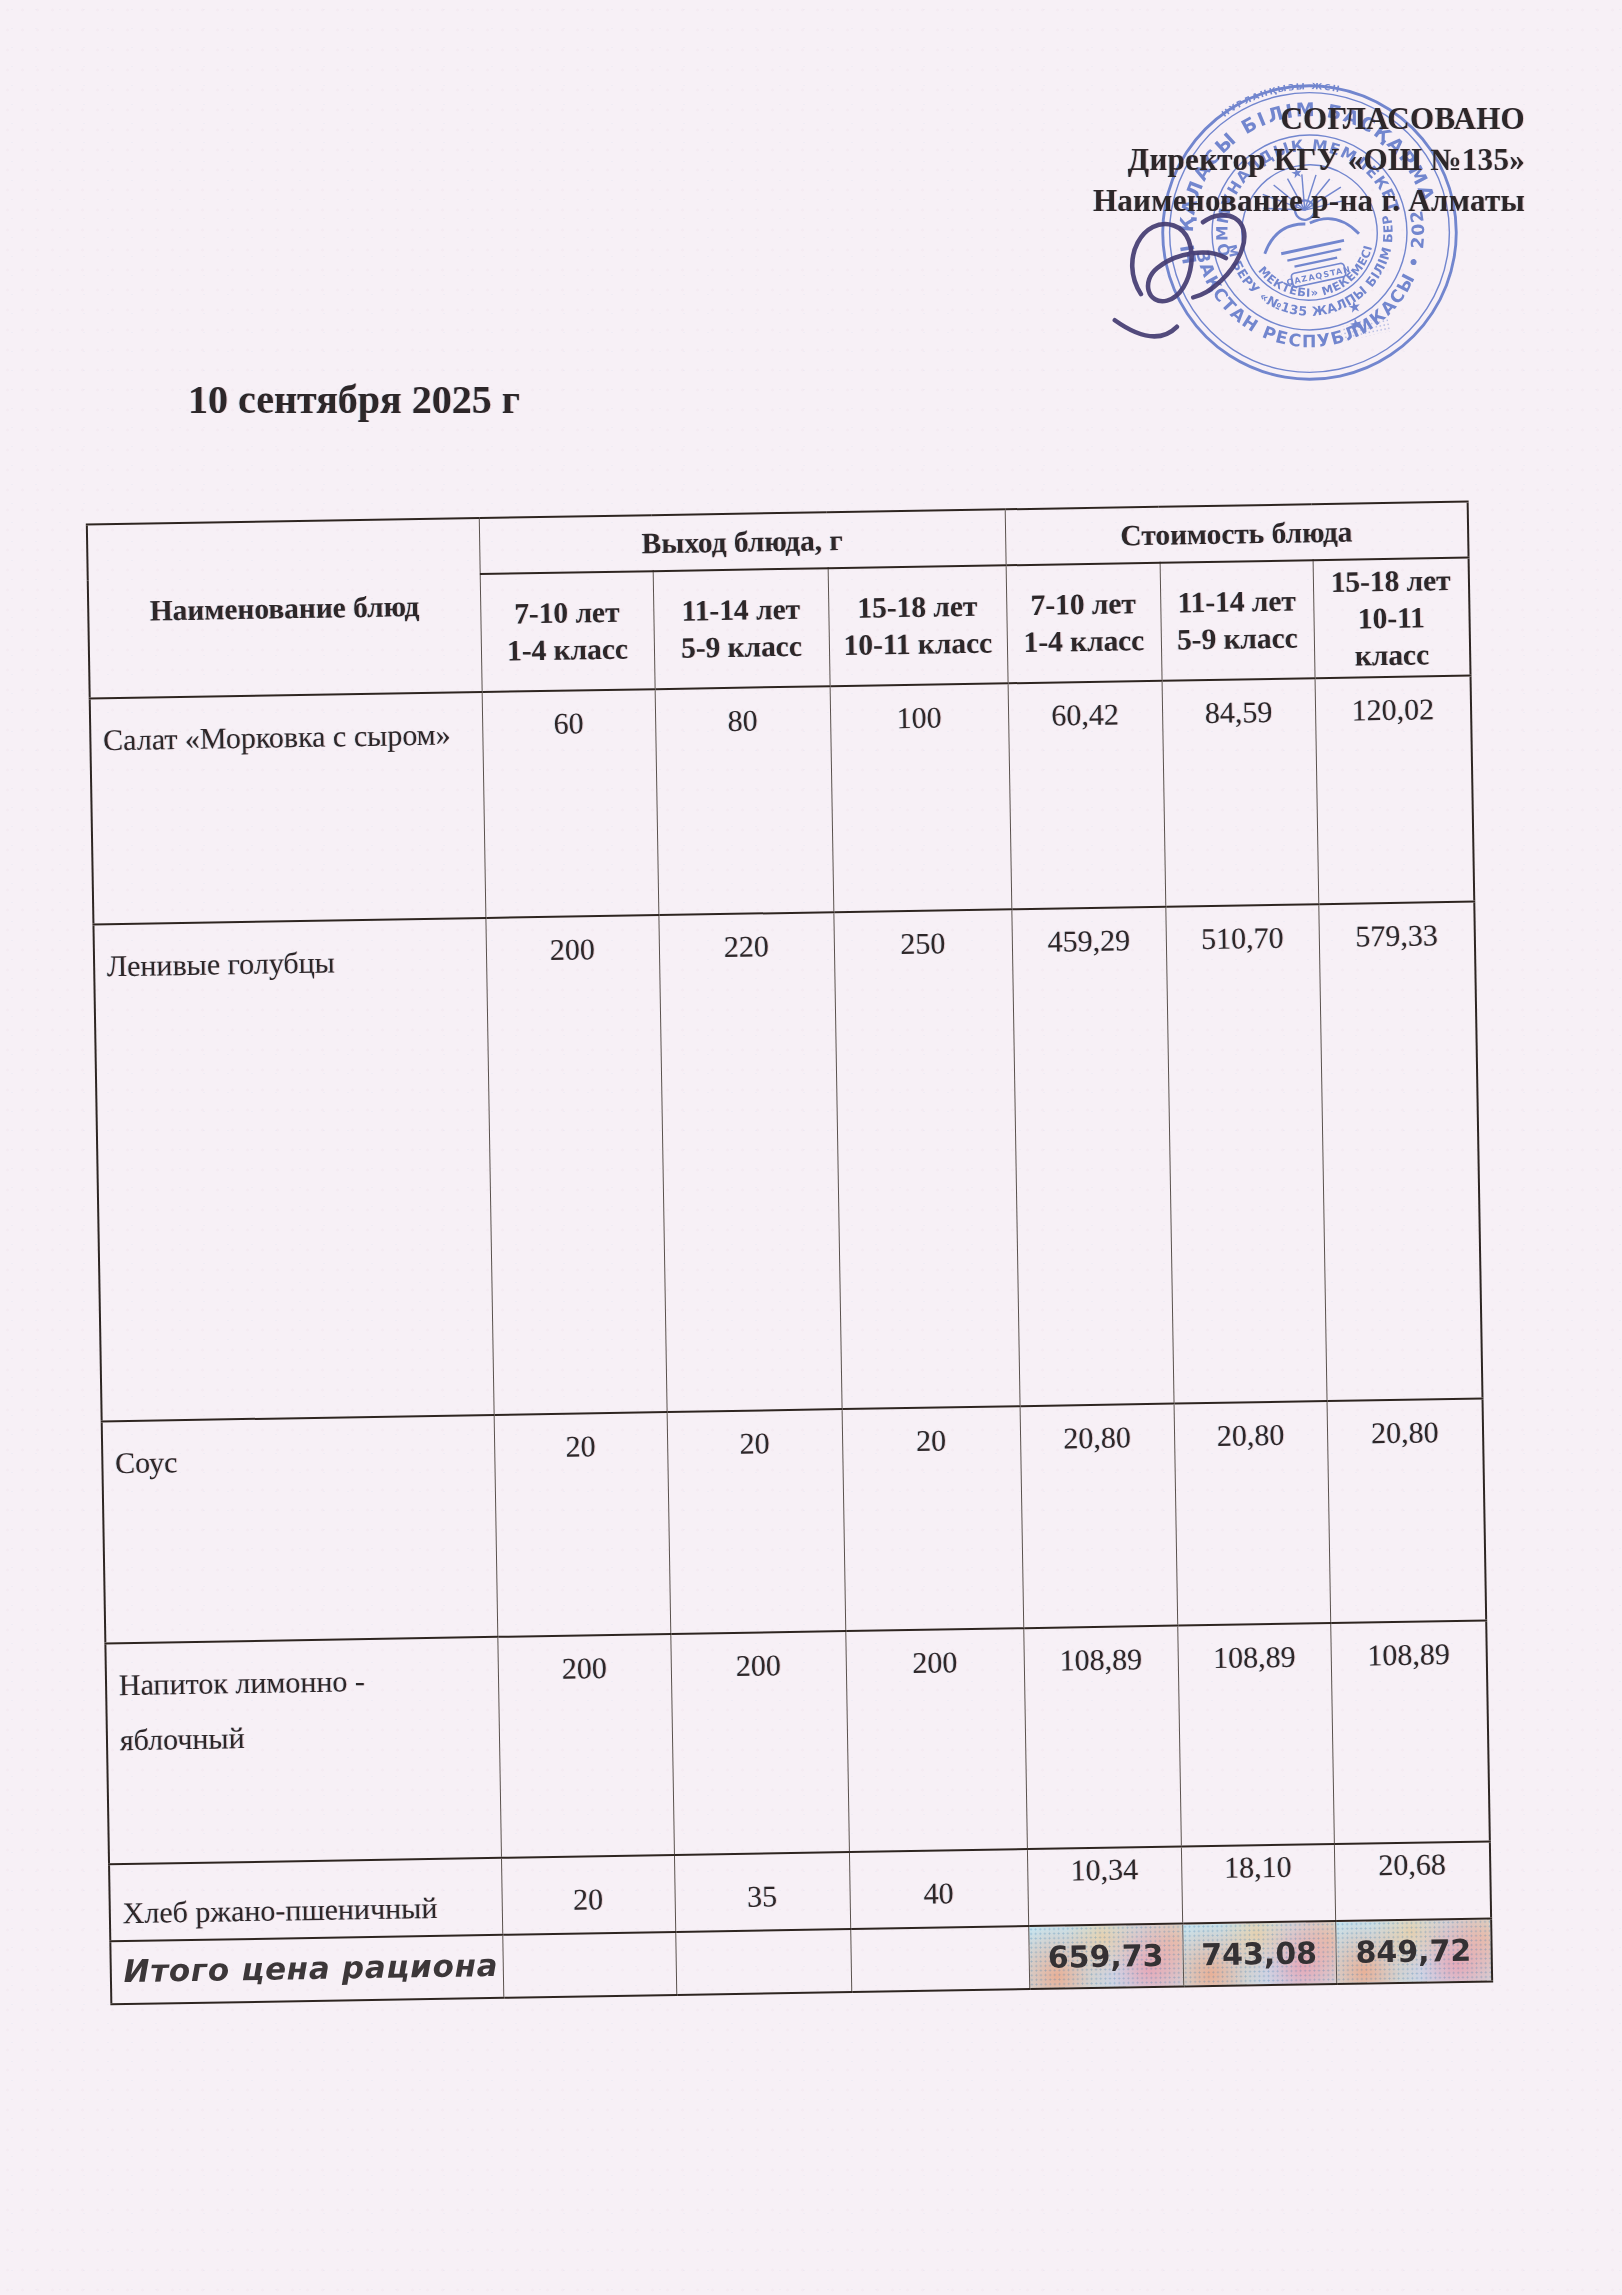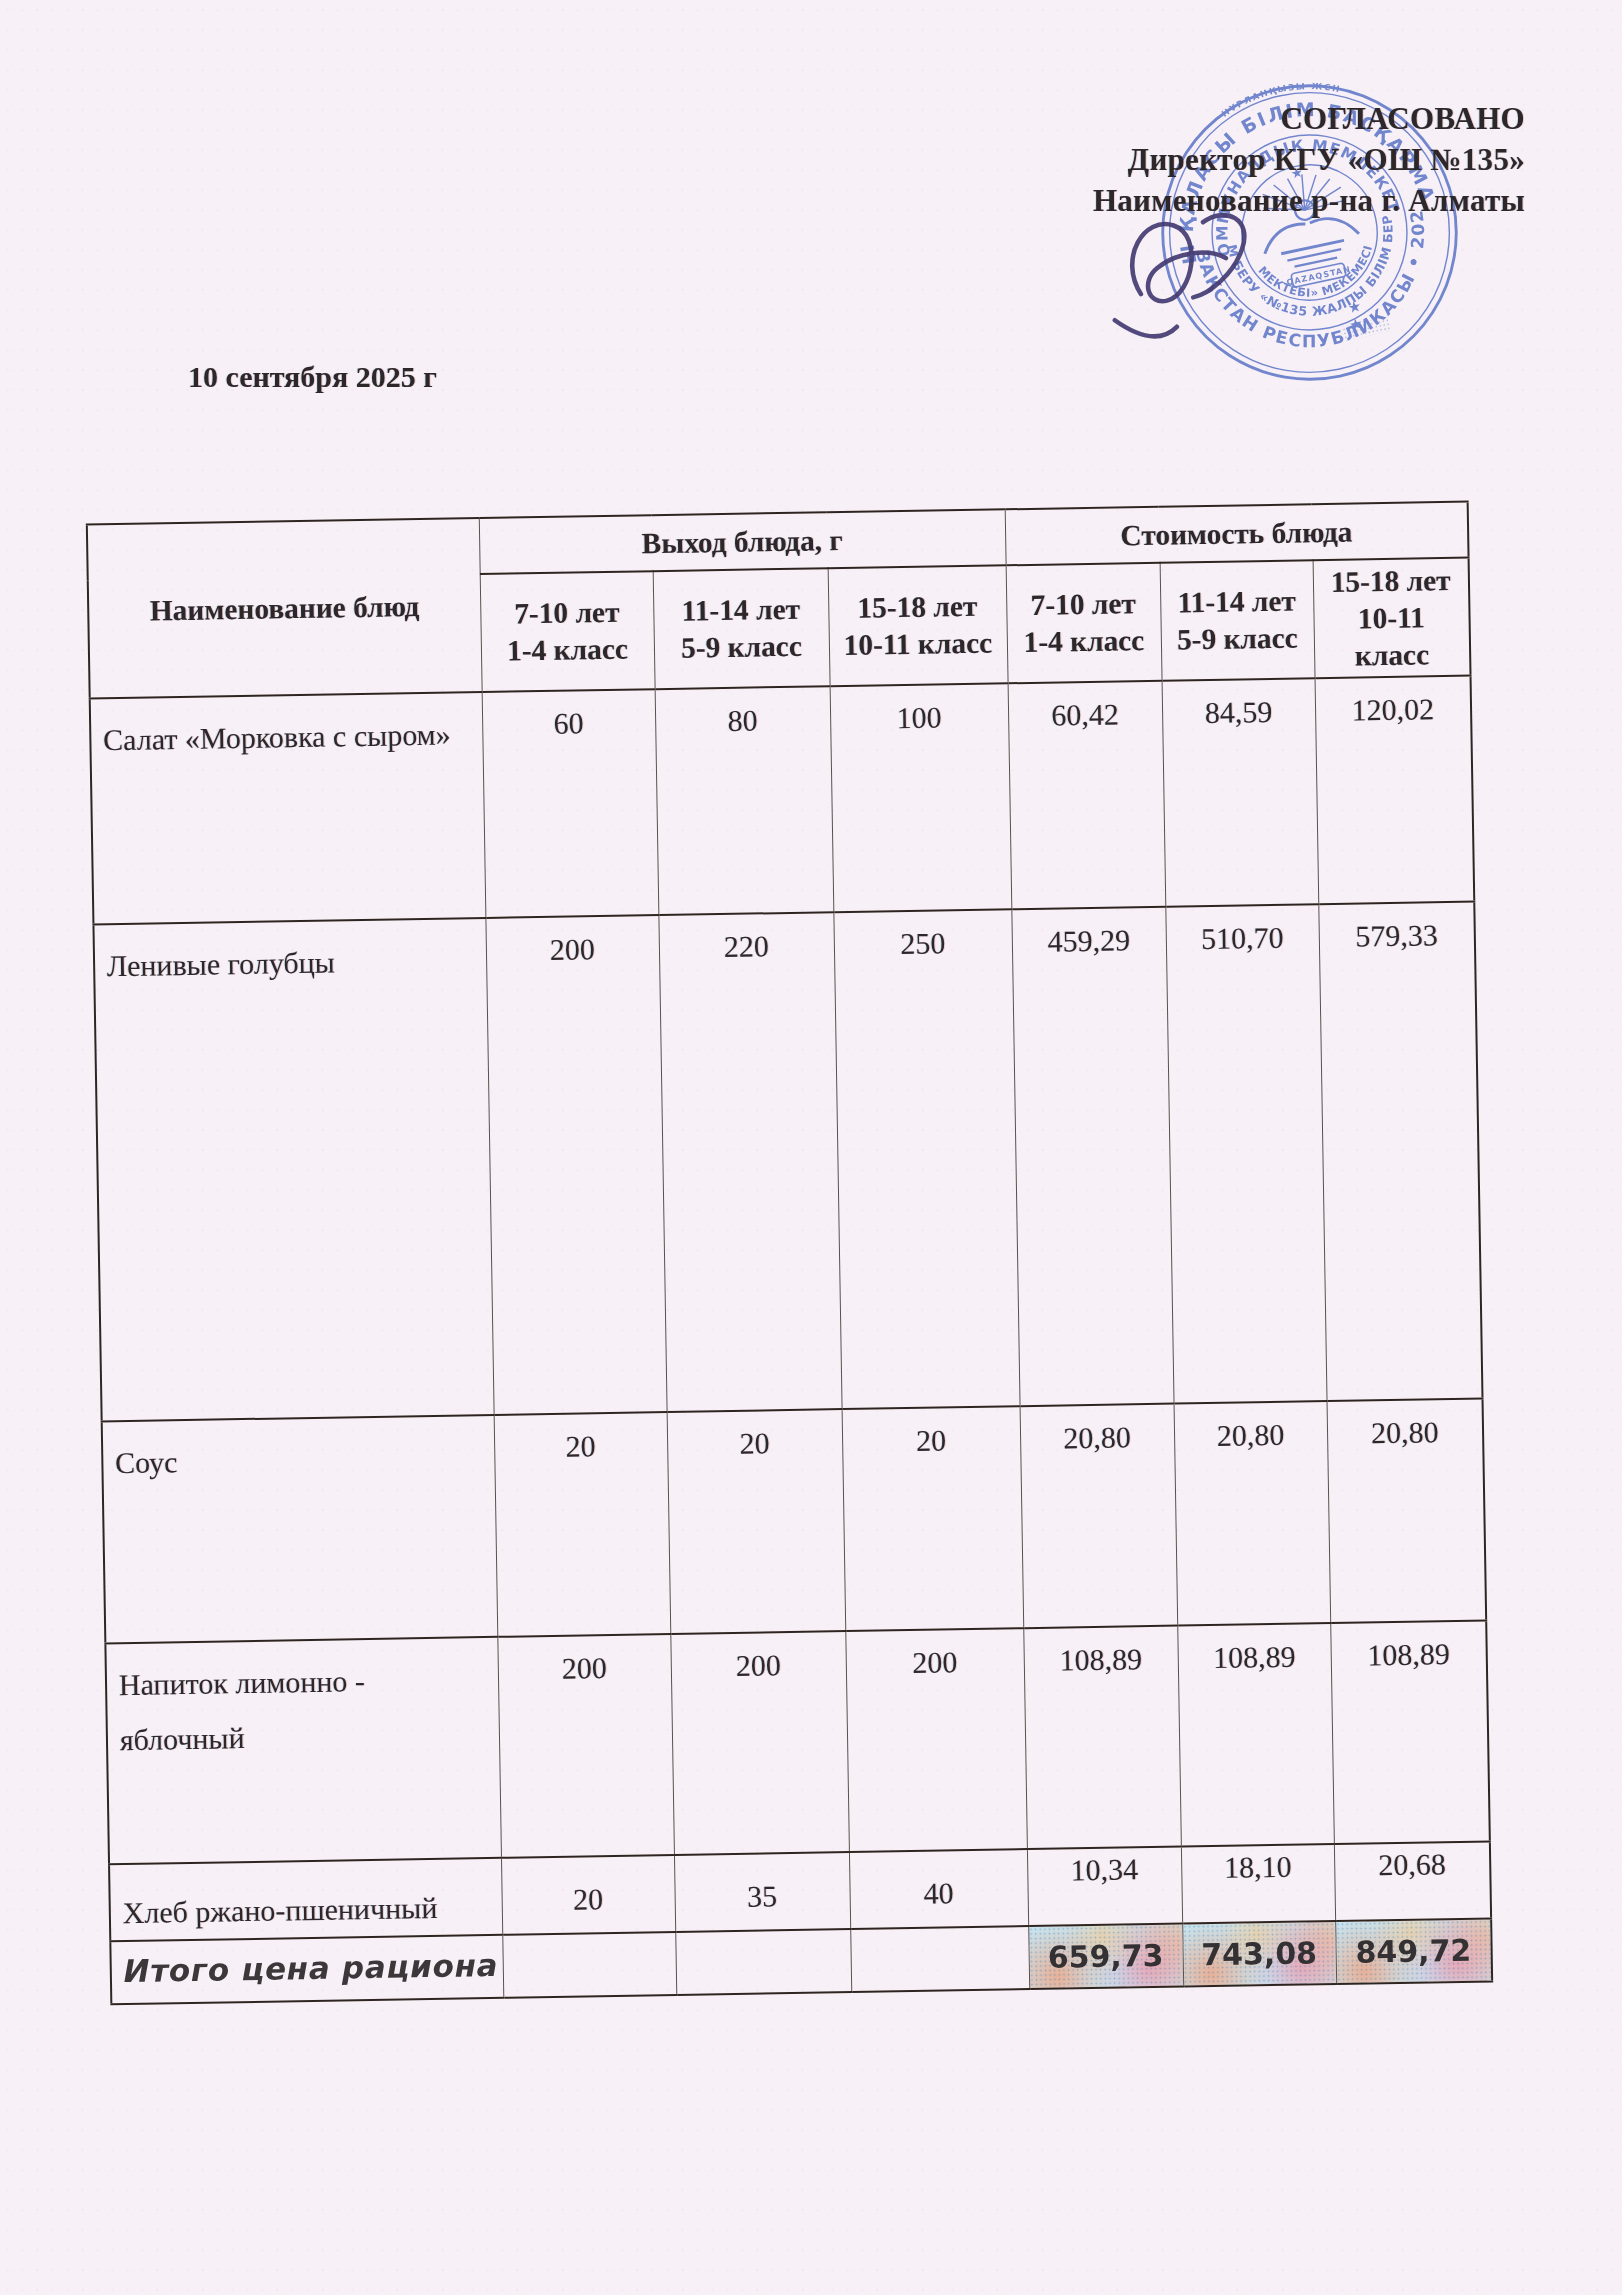--- a/index.html
+++ b/index.html
@@ -24,22 +24,22 @@
     font-weight:bold; font-size:31px; line-height:41px;
     letter-spacing:0.3px; white-space:nowrap;
   }
   .sig-line{
     display:inline-block; width:151px; height:3.9px;
     border-bottom:3.3px solid #2e2850;
     margin-right:7.9px; transform:translateY(-5.2px);
   }
   
   .dateline{
-    position:absolute; left:188px; top:360px;
-    font-weight:bold; font-size:30px; z-index:2;
+    position:absolute; left:188px; top:376px;
+    font-weight:bold; font-size:40px; z-index:2;
   }
 
   
   .stamp{
     position:absolute; left:1149px; top:72px;
     width:321px; height:321px; z-index:1;
     opacity:.85; filter:blur(0.3px);
   }
   
   .signature{

